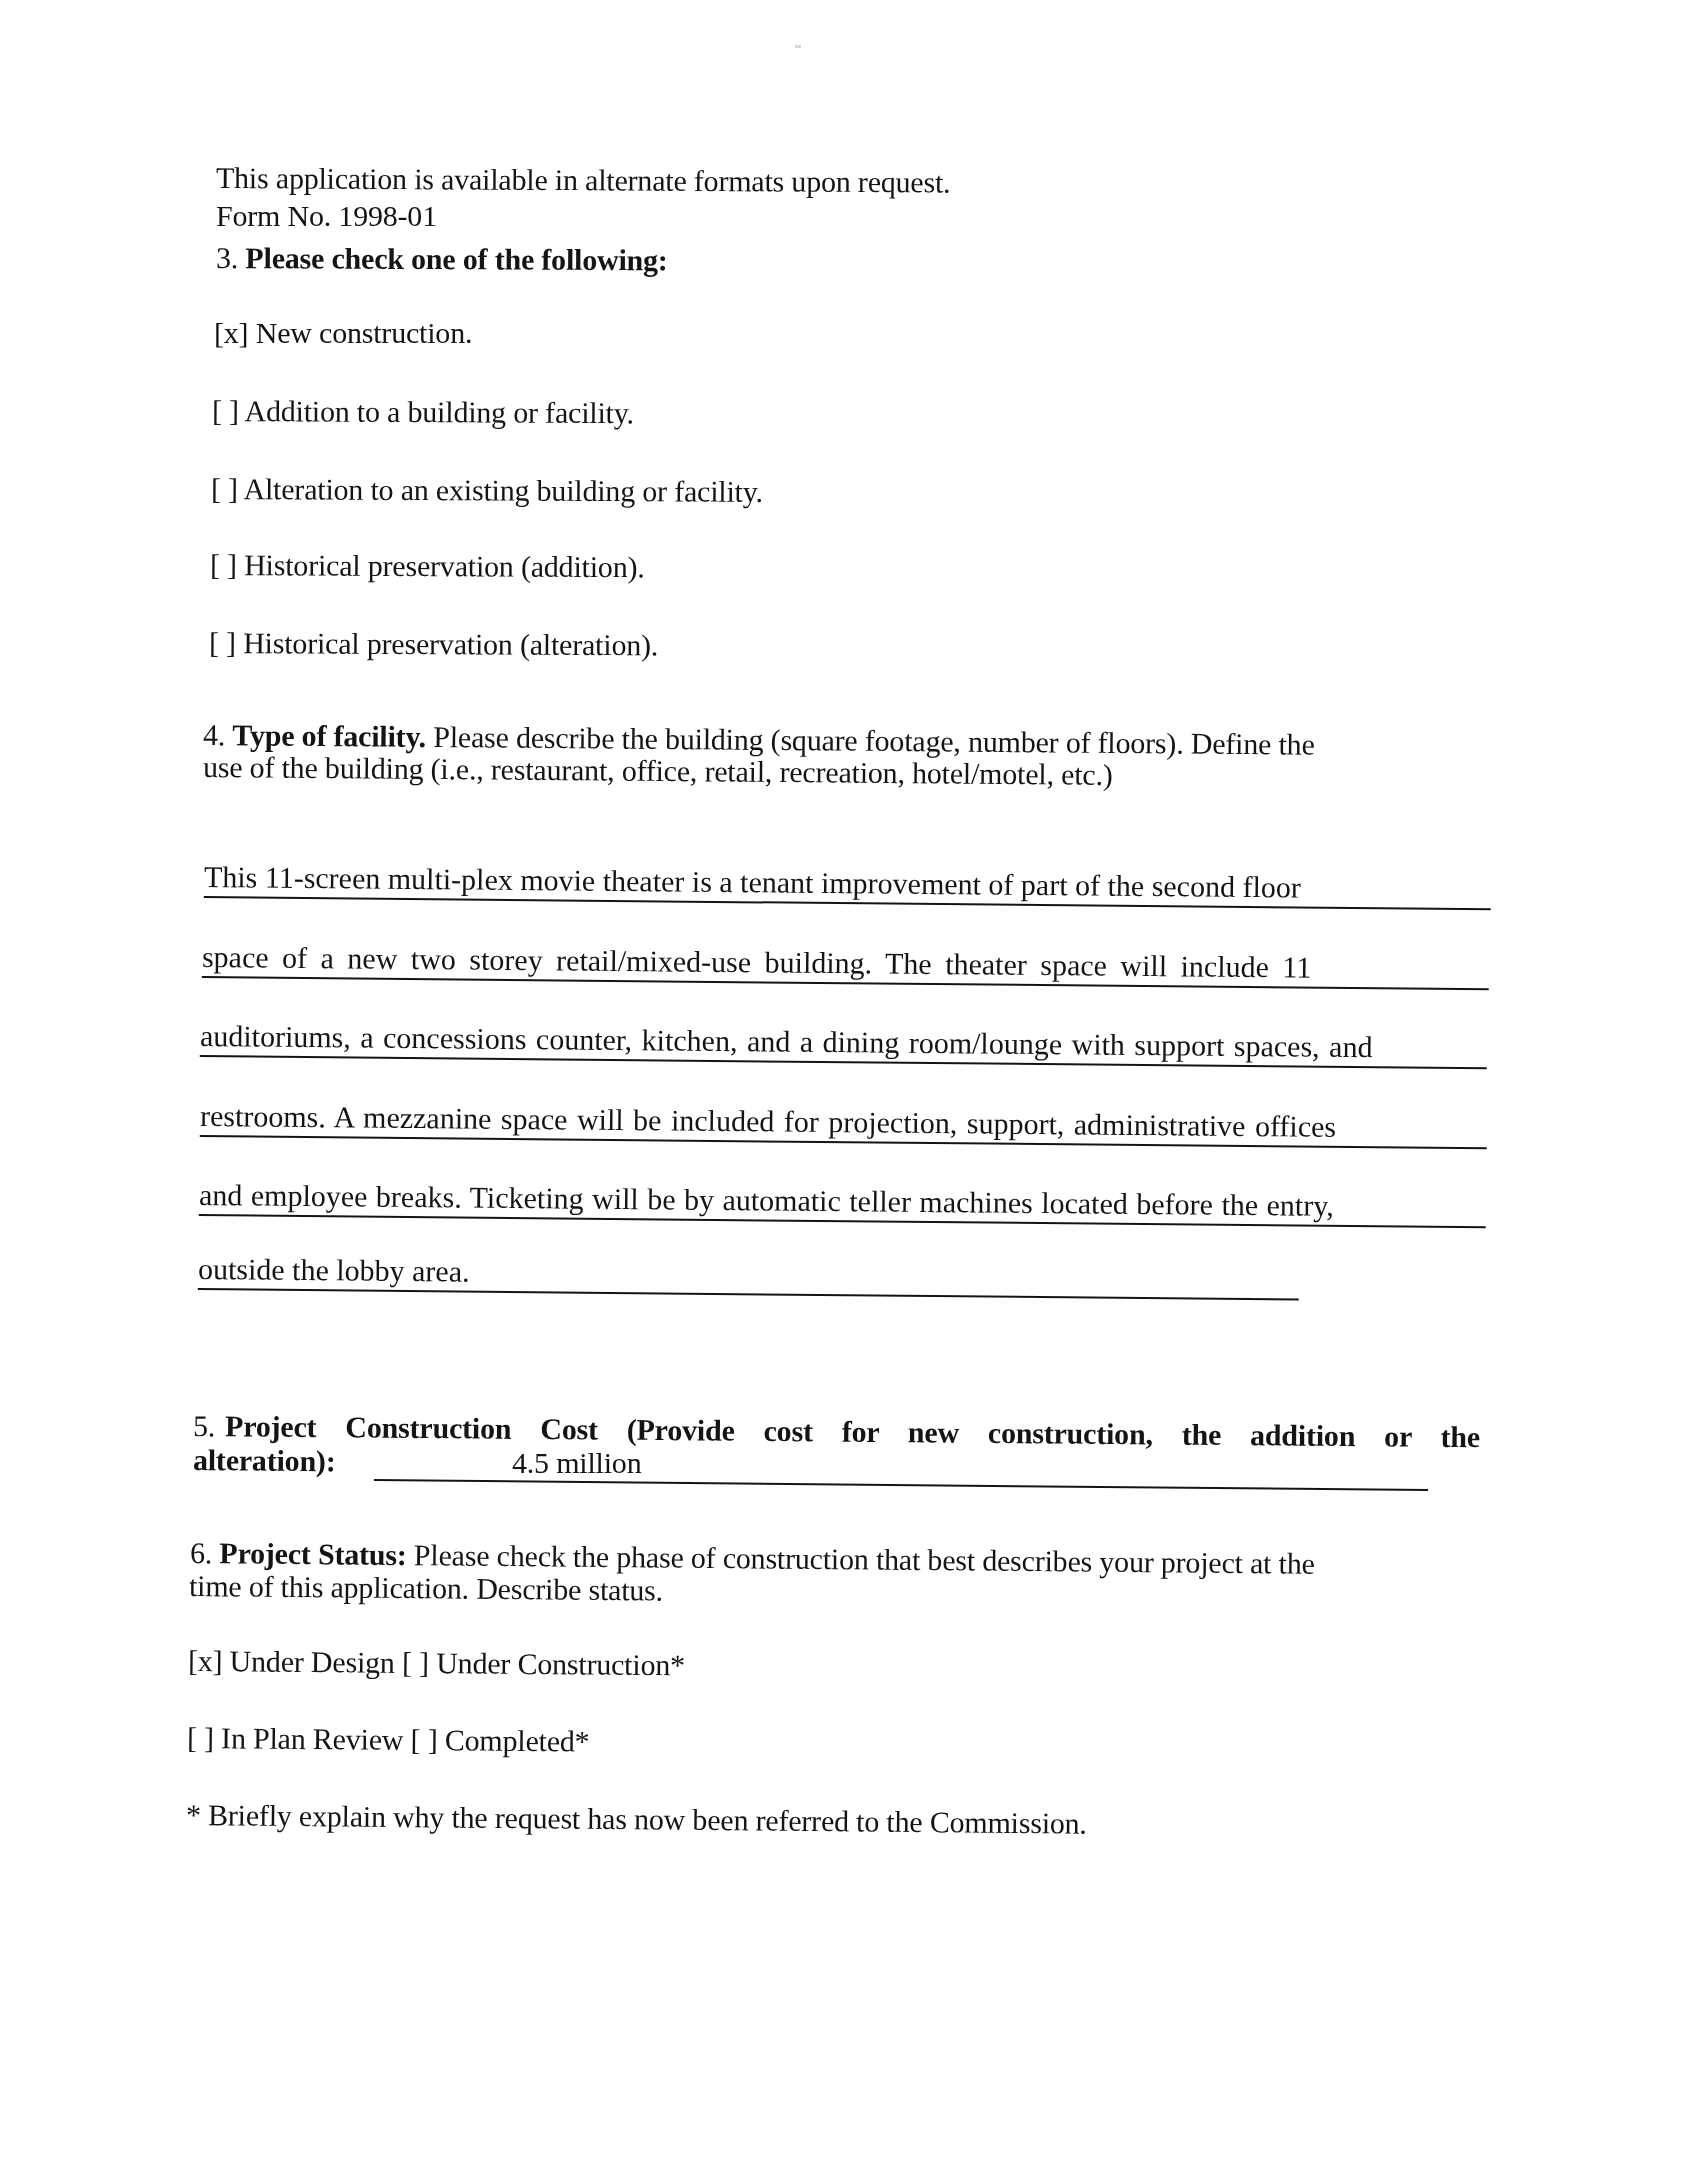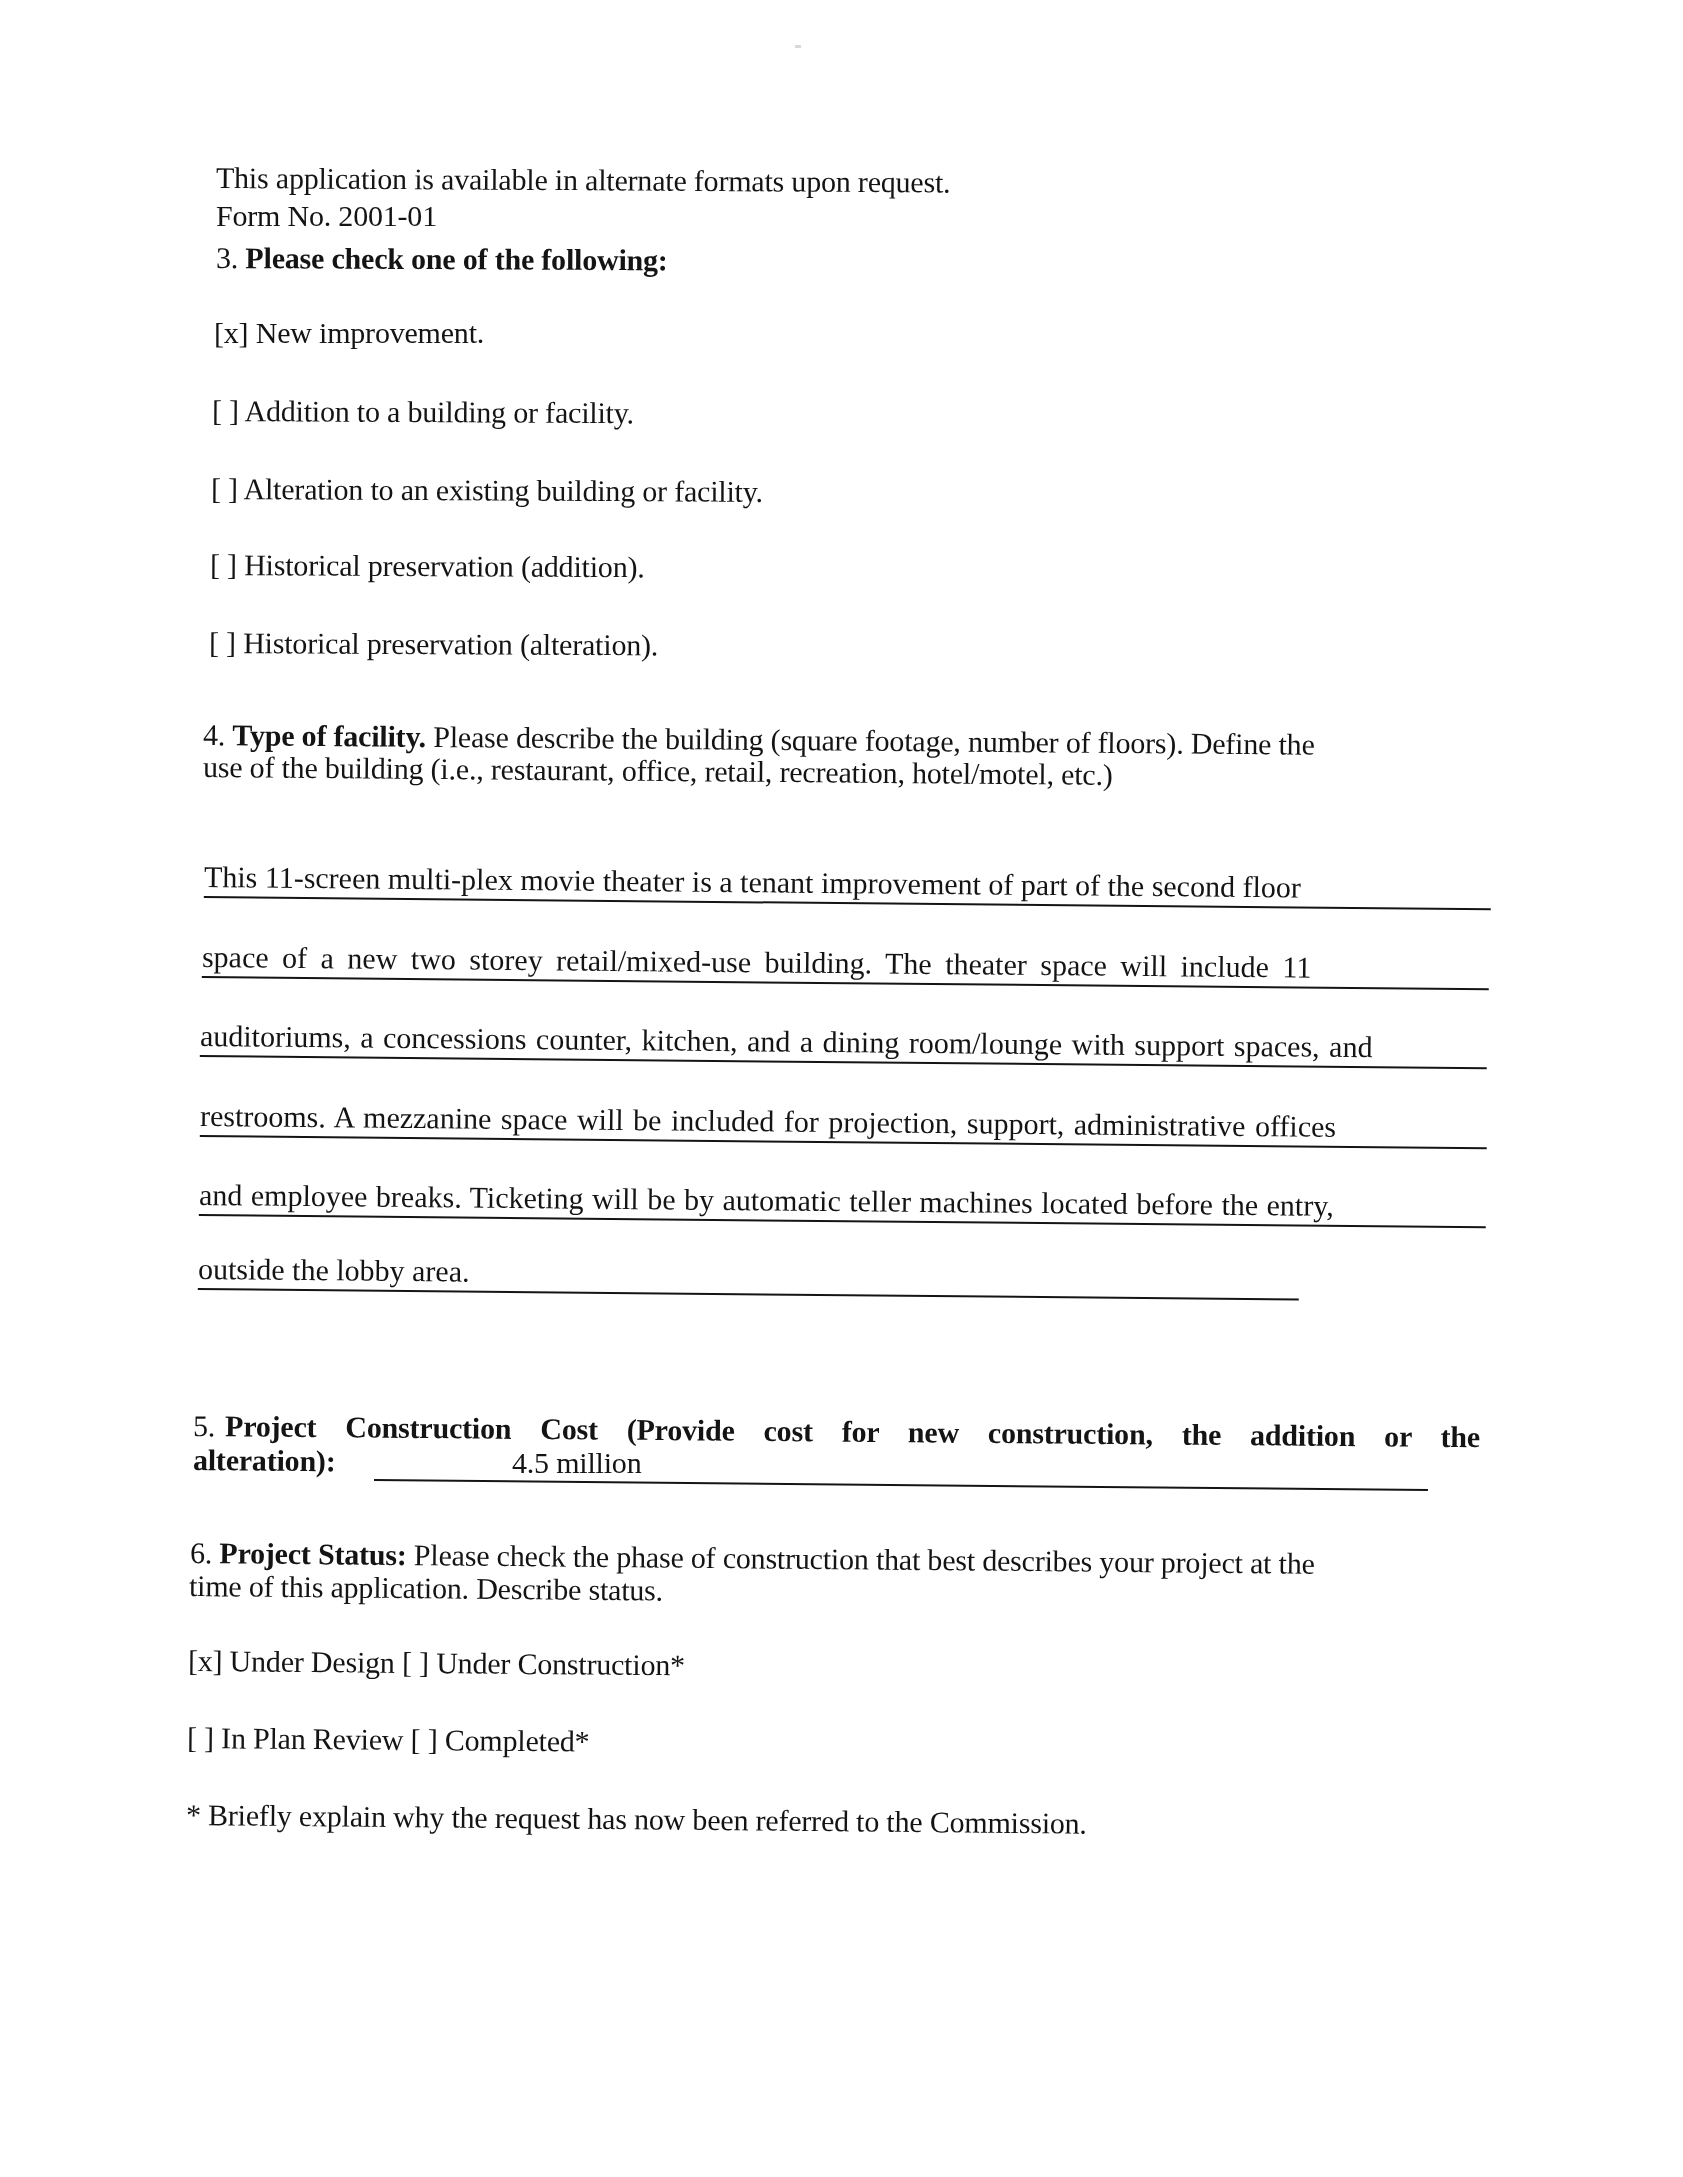--- a/index.html
+++ b/index.html
@@ -54,30 +54,30 @@
       background: #d8d8d8;
     }
   </style>
 </head>
 <body>
 
 <div class="page">
   <div class="speck"></div>
 
   <div class="line" style="left:216px; top:160px; transform:rotate(0.35deg); transform-origin:left center;">This application is available in alternate formats upon request.</div>
-  <div class="line" style="left:216px; top:198px;">Form No. 2001-01</div>
+  <div class="line" style="left:216px; top:198px;">Form No. 1998-01</div>
 
   <div class="line" style="left:216px; top:240px; transform:rotate(0.3deg); transform-origin:left center;">
     <span>3.</span>
     <span class="bold">Please check one of the following:</span>
   </div>
 
   <div class="line" style="left:214px; top:315px;">
     <span>[x]</span>
-    <span>New improvement.</span>
+    <span>New construction.</span>
   </div>
   <div class="line" style="left:212px; top:393px; transform:rotate(0.3deg); transform-origin:left center;">
     <span>[ ]</span>
     <span>Addition to a building or facility.</span>
   </div>
   <div class="line" style="left:211px; top:471px; transform:rotate(0.3deg); transform-origin:left center;">
     <span>[ ]</span>
     <span>Alteration to an existing building or facility.</span>
   </div>
   <div class="line" style="left:210px; top:547px; transform:rotate(0.3deg); transform-origin:left center;">

